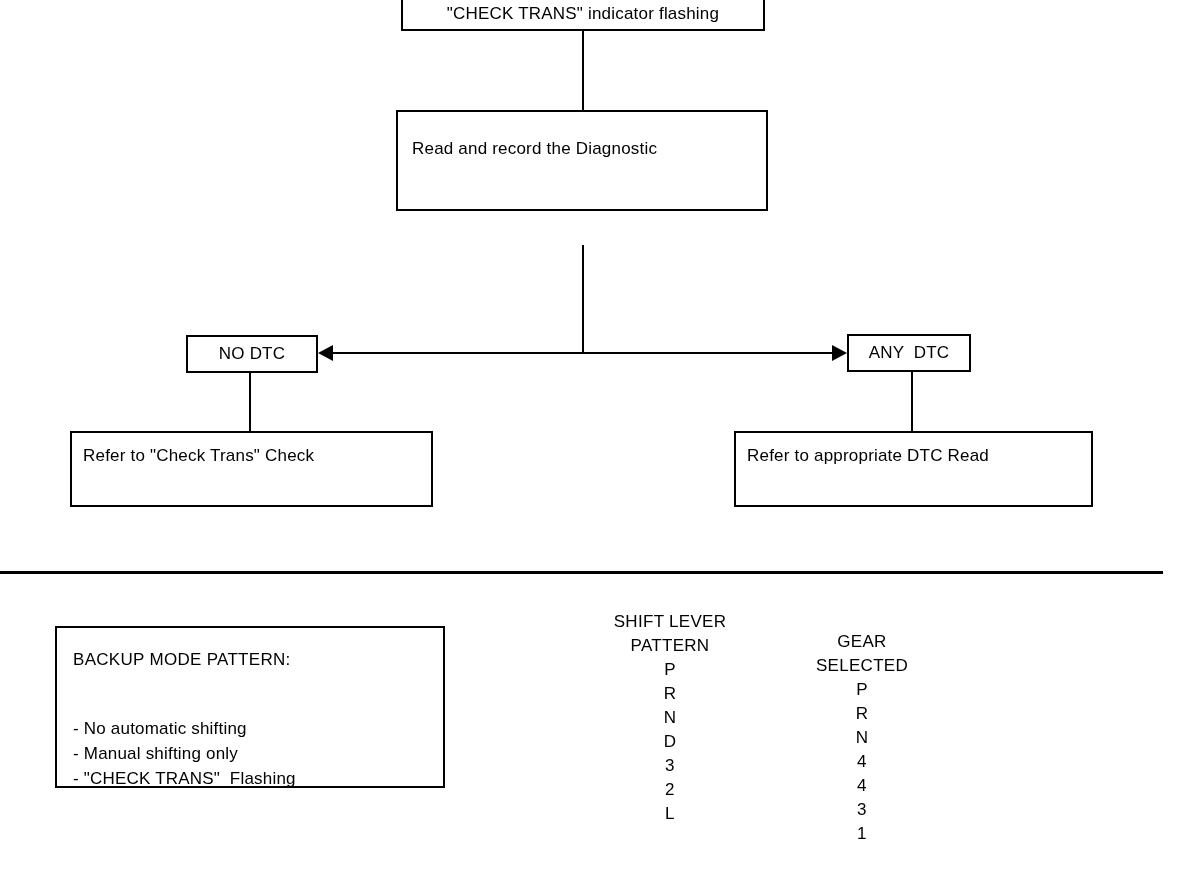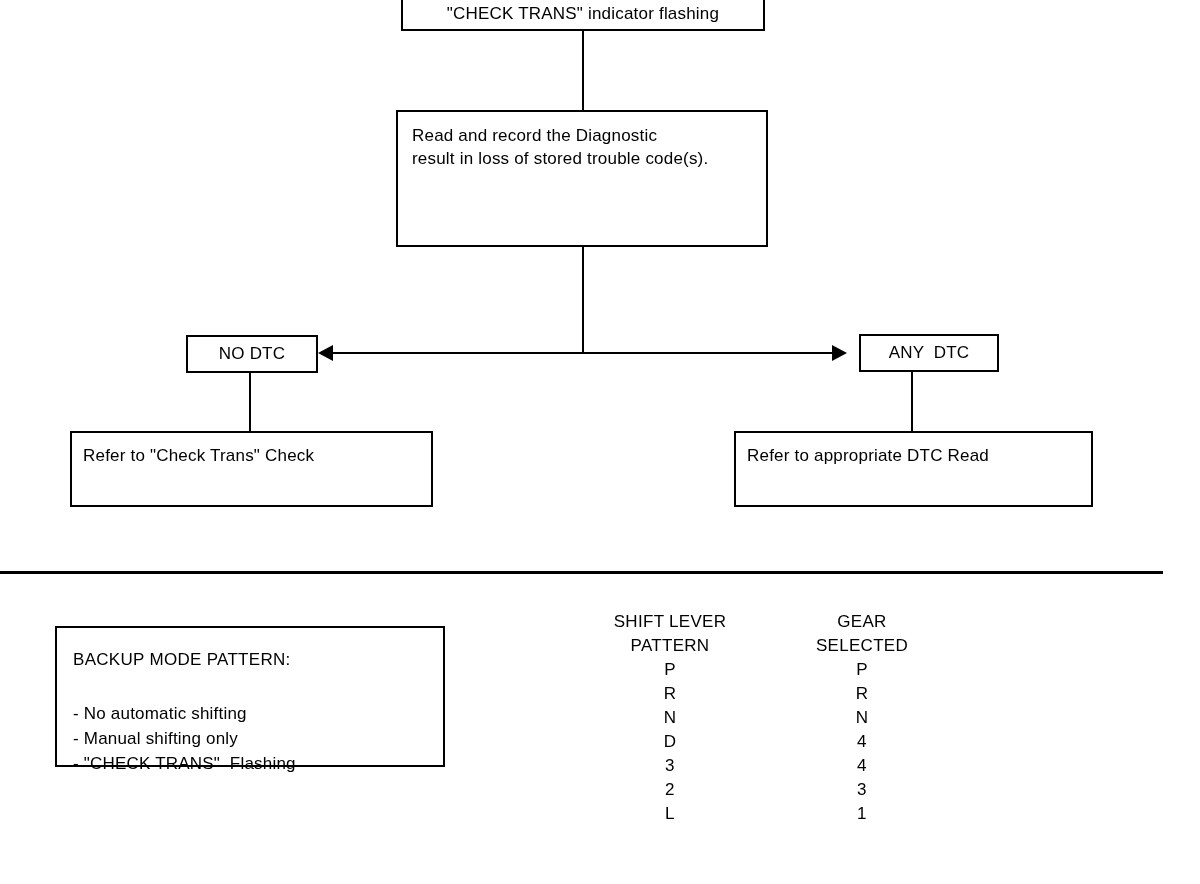--- a/index.html
+++ b/index.html
@@ -64,21 +64,21 @@
   .backup-title {
     position: absolute;
     top: 22px;
     left: 16px;
     font-size: 17px;
     letter-spacing: 0.3px;
     white-space: pre;
   }
   .backup-items {
     position: absolute;
-    top: 73px;
+    top: 88px;
     left: 16px;
     font-size: 17px;
     letter-spacing: 0.2px;
     line-height: 25px;
   }
   .backup-items div { white-space: pre; }
   .refer-text {
     position: absolute;
     top: 13px;
     left: 11px;
@@ -91,76 +91,75 @@
 <body>
 
 <div id="page">
 
   <div class="box center" style="left:401px; top:-3px; width:364px; height:34px;">
     <span class="pre">"CHECK TRANS" indicator flashing</span>
   </div>
 
   <div class="line" style="left:582px; top:31px; width:2px; height:79px;"></div>
 
-  <div class="box multiline" style="left:396px; top:110px; width:372px; height:137px; padding:12px 0 0 14px;">
+  <div class="box multiline" style="left:396px; top:110px; width:372px; height:101px; padding:25px 0 0 14px;">
     <div>Read and record the Diagnostic</div>
-    <div>result in loss of stored trouble code(s).</div>
   </div>
 
   <div class="line" style="left:582px; top:245px; width:2px; height:109px;"></div>
 
   <div class="line" style="left:327px; top:352px; width:512px; height:2px;"></div>
 
   <div class="arrow left" style="left:318px; top:345px;"></div>
   <div class="arrow right" style="left:832px; top:345px;"></div>
 
   <div class="box center" style="left:186px; top:335px; width:132px; height:38px;text-align:right;">
     <span class="pre">NO DTC</span>
   </div>
 
-  <div class="box center" style="left:847px; top:334px; width:140px; height:38px;margin-left:12px;">
+  <div class="box center" style="left:847px; top:334px; width:124px; height:38px;">
     <span class="pre">ANY  DTC</span>
   </div>
 
   <div class="line" style="left:249px; top:373px; width:2px; height:58px;"></div>
 
   <div class="line" style="left:911px; top:372px; width:2px; height:59px;"></div>
 
   <div class="box" style="left:70px; top:431px; width:363px; height:76px;">
     <div class="refer-text">Refer to "Check Trans" Check</div>
   </div>
 
   <div class="box" style="left:734px; top:431px; width:359px; height:76px;">
     <div class="refer-text">Refer to appropriate DTC Read</div>
   </div>
 
   <div class="line" style="left:0px; top:571px; width:1163px; height:3px;"></div>
 
-  <div class="box" style="left:55px; top:626px; width:390px; height:141px;">
+  <div class="box" style="left:55px; top:626px; width:390px; height:162px;">
     <div class="backup-title">BACKUP MODE PATTERN:</div>
     <div class="backup-items">
       <div>- No automatic shifting</div>
       <div>- Manual shifting only</div>
       <div>- "CHECK TRANS"  Flashing</div>
     </div>
   </div>
 
   <div class="tcol" style="left:594px; top:610px; width:152px;">
     <div>SHIFT LEVER</div>
     <div>PATTERN</div>
     <div>P</div>
     <div>R</div>
     <div>N</div>
     <div>D</div>
     <div>3</div>
     <div>2</div>
     <div>L</div>
   </div>
 
-  <div class="tcol" style="left:786px; top:610px; width:152px;">
+  <div class="tcol" style="left:786px; top:630px; width:152px;">
     <div>GEAR</div>
     <div>SELECTED</div>
     <div>P</div>
     <div>R</div>
     <div>N</div>
     <div>4</div>
     <div>4</div>
     <div>3</div>
     <div>1</div>
   </div>

